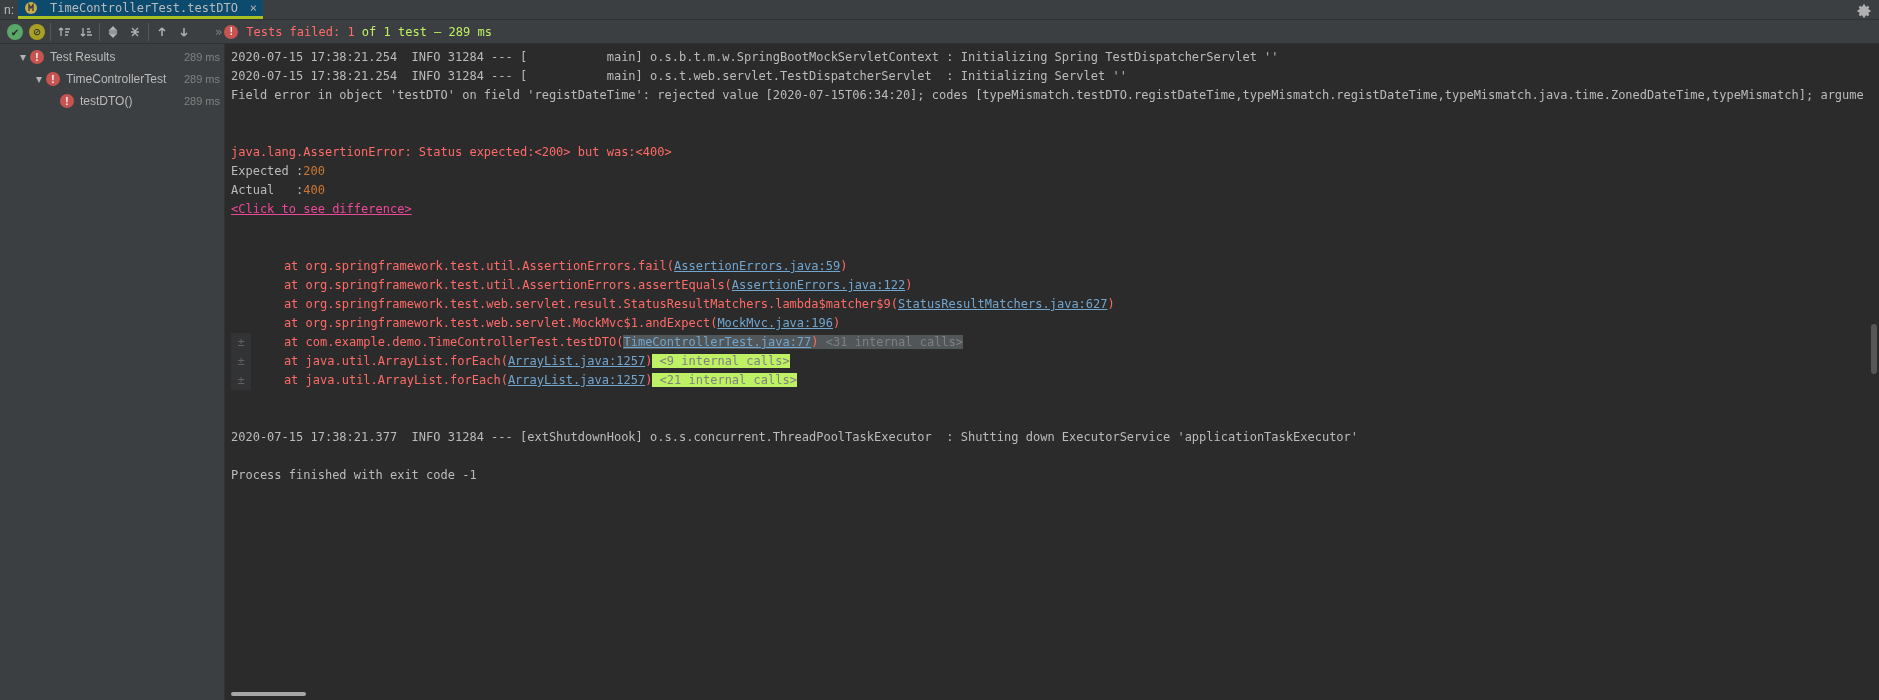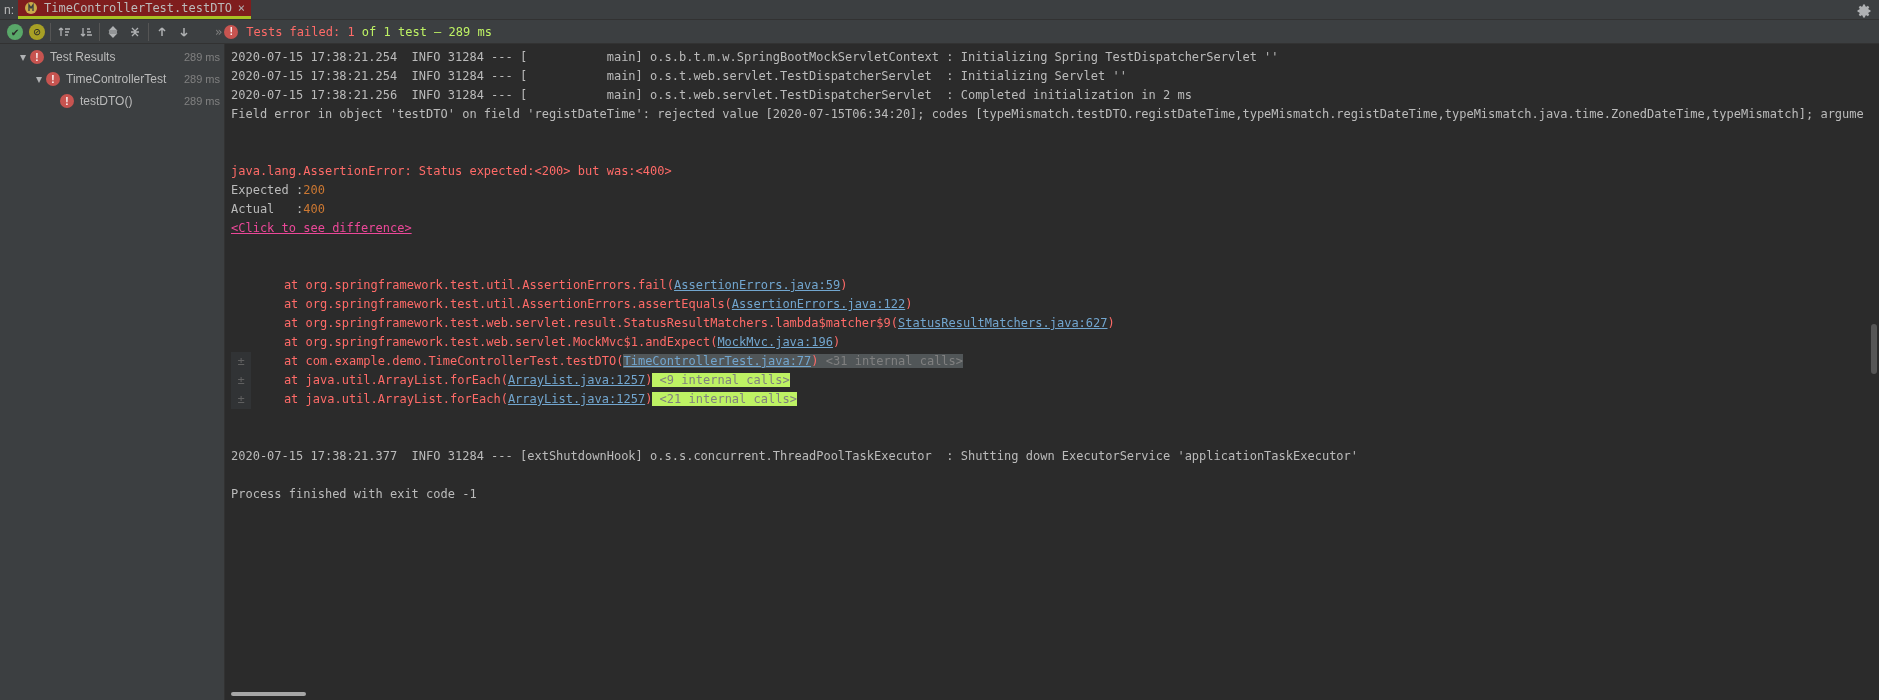--- a/index.html
+++ b/index.html
@@ -41,23 +41,23 @@
     color:#bbbbbb;
     border-bottom:1px solid #323232;
     position:relative;
   }
   .tab-pre{padding:0 4px;font-family:"Segoe UI",sans-serif;}
   .tab{
     height:100%;
     display:flex;
     align-items:center;
     padding:0 6px;
-    background:#7f1d1d;
+    background:#0c4a6e;
     border-bottom:3px solid #a8c023;
-    gap:6px;
+    gap:12px;
   }
   .tab-close{color:#afb1b3}
   .gear{position:absolute;right:8px;top:2px;color:#afb1b3}
 
   
   .toolbar{
     height:24px;
     background:#3c3f41;
     display:flex;
     align-items:center;
@@ -207,21 +207,20 @@
     <div class="tree-row" style="padding-left:60px">
       <span class="tr-icon">!</span>
       <span class="tr-label">testDTO()</span>
       <span class="tr-time">289 ms</span>
     </div>
   </div>
 
   <div class="console">
     <div class="cline">2020-07-15 17:38:21.254  INFO 31284 --- [           main] o.s.b.t.m.w.SpringBootMockServletContext : Initializing Spring TestDispatcherServlet ''</div>
     <div class="cline">2020-07-15 17:38:21.254  INFO 31284 --- [           main] o.s.t.web.servlet.TestDispatcherServlet  : Initializing Servlet ''</div>
-    <div class="cline">2020-07-15 17:38:21.256  INFO 31284 --- [           main] o.s.t.web.servlet.TestDispatcherServlet  : Completed initialization in 2 ms</div>
     <div class="cline">Field error in object 'testDTO' on field 'registDateTime': rejected value [2020-07-15T06:34:20]; codes [typeMismatch.testDTO.registDateTime,typeMismatch.registDateTime,typeMismatch.java.time.ZonedDateTime,typeMismatch]; argume</div>
     <div class="cline">&nbsp;</div>
     <div class="cline">&nbsp;</div>
     <div class="cline err">java.lang.AssertionError: Status expected:&lt;200&gt; but was:&lt;400&gt;</div>
     <div class="cline"><span>Expected :</span><span class="val">200</span></div>
     <div class="cline"><span>Actual   :</span><span class="val">400</span></div>
     <div class="cline"><a class="lnkblue">&lt;Click to see difference&gt;</a></div>
     <div class="cline">&nbsp;</div>
     <div class="cline">&nbsp;</div>
     <div class="cline"><span class="nogut"></span><span class="err">    at org.springframework.test.util.AssertionErrors.fail(</span><a class="lnk">AssertionErrors.java:59</a><span class="err">)</span></div>

